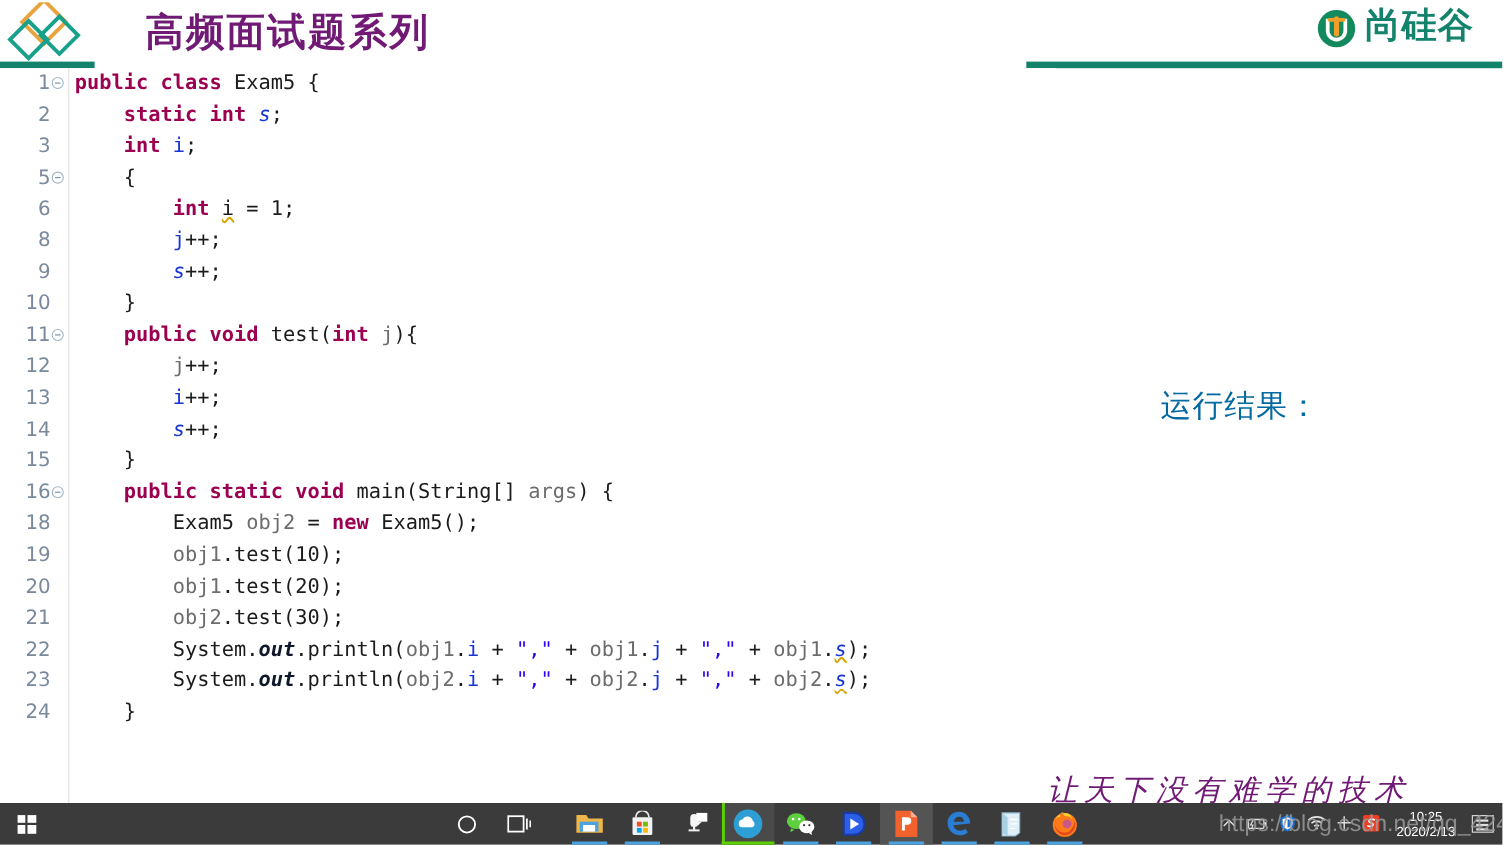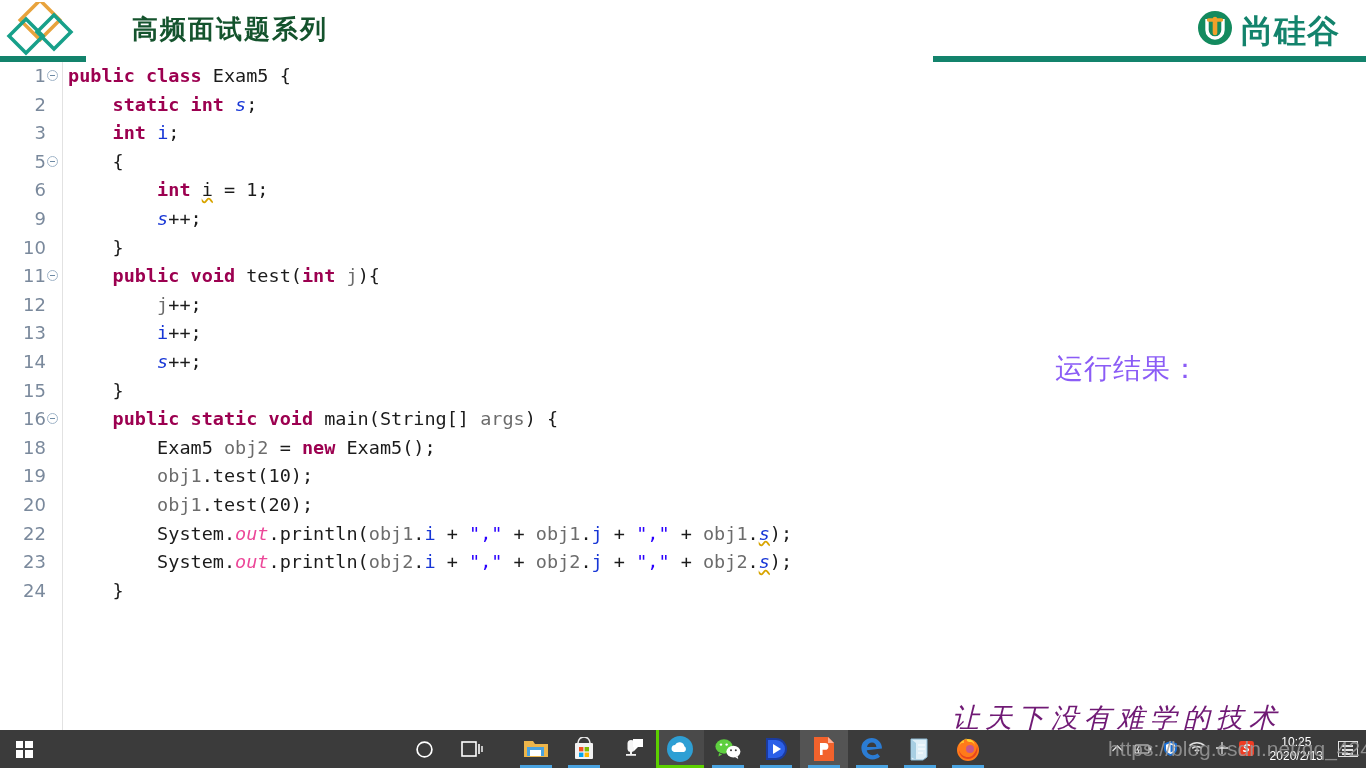--- a/index.html
+++ b/index.html
@@ -31,46 +31,45 @@
 
   
   .hdr-logo {
     position: absolute;
     left: 6px; top: 2px;
     width: 72px; height: 62px;
   }
   .hdr-title {
     position: absolute;
     left: 132px; top: 4px;
-    font-size: 26px;
+    font-size: 35px;
     font-weight: 700;
-    color: #14532d;
+    color: #701a75;
     letter-spacing: 2px;
     line-height: 52px;
     white-space: nowrap;
-    font-family: Liberation Serif, serif;
   }
   .hdr-rule-left {
     position: absolute;
     left: 0px; top: 56px;
     width: 86px; height: 6px;
     background: #13836c;
   }
   .hdr-rule-right {
     position: absolute;
     left: 933px; top: 56px;
     width: 433px; height: 6px;
     background: #13836c;
   }
   .brand {
     position: absolute;
     right: 26px; top: 6px;
     height: 42px;
     display: flex;
-    align-items: flex-end;
+    align-items: flex-start;
     gap: 6px;
     font-family: Liberation Serif, serif;
   }
   .brand-text {
     font-size: 32px;
     font-weight: 700;
     color: #13836c;
     letter-spacing: 1px;
     line-height: 34px;
   }
@@ -137,29 +136,29 @@
   }
 
   
   .kw   { color: #9c0050; font-weight: bold; }
   .pln  { color: #1b1b1b; }
   .fld  { color: #1736d6; }
   .sfld { color: #1736d6; font-style: italic; }
   .sfldu{ color: #1736d6; font-style: italic; text-decoration: underline; text-decoration-style: wavy; text-decoration-color: #d8a400; }
   .prm  { color: #6c6c6c; }
   .str  { color: #2a00ff; }
-  .stat { color: #ec4899; font-style: italic; font-weight: normal; }
+  .stat { color: #0f172a; font-style: italic; font-weight: bold; }
   .locu { color: #1b1b1b; text-decoration: underline; text-decoration-style: wavy; text-decoration-color: #d8a400; }
 
   
   .result-label {
     position: absolute;
     left: 1055px; top: 350px;
     font-size: 28px;
-    color: #8b5cf6;
+    color: #0369a1;
     letter-spacing: 1px;
     white-space: nowrap;
   }
 
   
   .slide-watermark {
     position: absolute;
     left: 952px; top: 700px;
     font-size: 27px;
     color: #701a75;
@@ -286,31 +285,33 @@
     </div>
 
     <div id="code">
       <div class="gut"></div>
       <div id="code-lines">
           <div class="cline"><span class="ln">1</span><span class="fold has"></span><span class="src"><span class="kw">public</span><span class="pln"> </span><span class="kw">class</span><span class="pln"> Exam5 {</span></span></div>
           <div class="cline"><span class="ln">2</span><span class="fold"></span><span class="src"><span class="pln">    </span><span class="kw">static</span><span class="pln"> </span><span class="kw">int</span><span class="pln"> </span><span class="sfld">s</span><span class="pln">;</span></span></div>
           <div class="cline"><span class="ln">3</span><span class="fold"></span><span class="src"><span class="pln">    </span><span class="kw">int</span><span class="pln"> </span><span class="fld">i</span><span class="pln">;</span></span></div>
           <div class="cline"><span class="ln">5</span><span class="fold has"></span><span class="src"><span class="pln">    {</span></span></div>
           <div class="cline"><span class="ln">6</span><span class="fold"></span><span class="src"><span class="pln">        </span><span class="kw">int</span><span class="pln"> </span><span class="locu">i</span><span class="pln"> = 1;</span></span></div>
+          <div class="cline"><span class="ln">8</span><span class="fold"></span><span class="src"><span class="pln">        </span><span class="fld">j</span><span class="pln">++;</span></span></div>
           <div class="cline"><span class="ln">9</span><span class="fold"></span><span class="src"><span class="pln">        </span><span class="sfld">s</span><span class="pln">++;</span></span></div>
           <div class="cline"><span class="ln">10</span><span class="fold"></span><span class="src"><span class="pln">    }</span></span></div>
           <div class="cline"><span class="ln">11</span><span class="fold has"></span><span class="src"><span class="pln">    </span><span class="kw">public</span><span class="pln"> </span><span class="kw">void</span><span class="pln"> test(</span><span class="kw">int</span><span class="pln"> </span><span class="prm">j</span><span class="pln">){</span></span></div>
           <div class="cline"><span class="ln">12</span><span class="fold"></span><span class="src"><span class="pln">        </span><span class="prm">j</span><span class="pln">++;</span></span></div>
           <div class="cline"><span class="ln">13</span><span class="fold"></span><span class="src"><span class="pln">        </span><span class="fld">i</span><span class="pln">++;</span></span></div>
           <div class="cline"><span class="ln">14</span><span class="fold"></span><span class="src"><span class="pln">        </span><span class="sfld">s</span><span class="pln">++;</span></span></div>
           <div class="cline"><span class="ln">15</span><span class="fold"></span><span class="src"><span class="pln">    }</span></span></div>
           <div class="cline"><span class="ln">16</span><span class="fold has"></span><span class="src"><span class="pln">    </span><span class="kw">public</span><span class="pln"> </span><span class="kw">static</span><span class="pln"> </span><span class="kw">void</span><span class="pln"> main(String[] </span><span class="prm">args</span><span class="pln">) {</span></span></div>
           <div class="cline"><span class="ln">18</span><span class="fold"></span><span class="src"><span class="pln">        Exam5 </span><span class="prm">obj2</span><span class="pln"> = </span><span class="kw">new</span><span class="pln"> Exam5();</span></span></div>
           <div class="cline"><span class="ln">19</span><span class="fold"></span><span class="src"><span class="pln">        </span><span class="prm">obj1</span><span class="pln">.test(10);</span></span></div>
           <div class="cline"><span class="ln">20</span><span class="fold"></span><span class="src"><span class="pln">        </span><span class="prm">obj1</span><span class="pln">.test(20);</span></span></div>
+          <div class="cline"><span class="ln">21</span><span class="fold"></span><span class="src"><span class="pln">        </span><span class="prm">obj2</span><span class="pln">.test(30);</span></span></div>
           <div class="cline"><span class="ln">22</span><span class="fold"></span><span class="src"><span class="pln">        System.</span><span class="stat">out</span><span class="pln">.println(</span><span class="prm">obj1</span><span class="pln">.</span><span class="fld">i</span><span class="pln"> + </span><span class="str">","</span><span class="pln"> + </span><span class="prm">obj1</span><span class="pln">.</span><span class="fld">j</span><span class="pln"> + </span><span class="str">","</span><span class="pln"> + </span><span class="prm">obj1</span><span class="pln">.</span><span class="sfldu">s</span><span class="pln">);</span></span></div>
           <div class="cline"><span class="ln">23</span><span class="fold"></span><span class="src"><span class="pln">        System.</span><span class="stat">out</span><span class="pln">.println(</span><span class="prm">obj2</span><span class="pln">.</span><span class="fld">i</span><span class="pln"> + </span><span class="str">","</span><span class="pln"> + </span><span class="prm">obj2</span><span class="pln">.</span><span class="fld">j</span><span class="pln"> + </span><span class="str">","</span><span class="pln"> + </span><span class="prm">obj2</span><span class="pln">.</span><span class="sfldu">s</span><span class="pln">);</span></span></div>
           <div class="cline"><span class="ln">24</span><span class="fold"></span><span class="src"><span class="pln">    }</span></span></div>
         </div>
     </div>
 
     <div class="result-label">运行结果：</div>
 
     <div class="slide-watermark">让天下没有难学的技术</div>
   </div>

